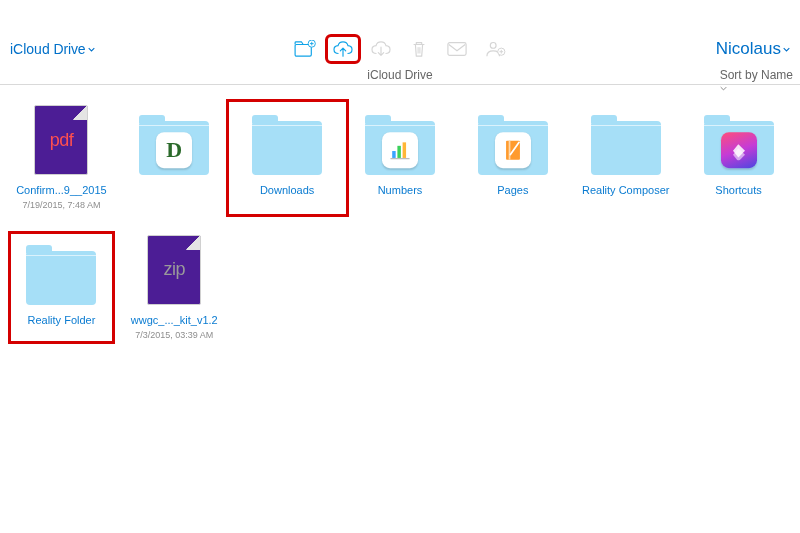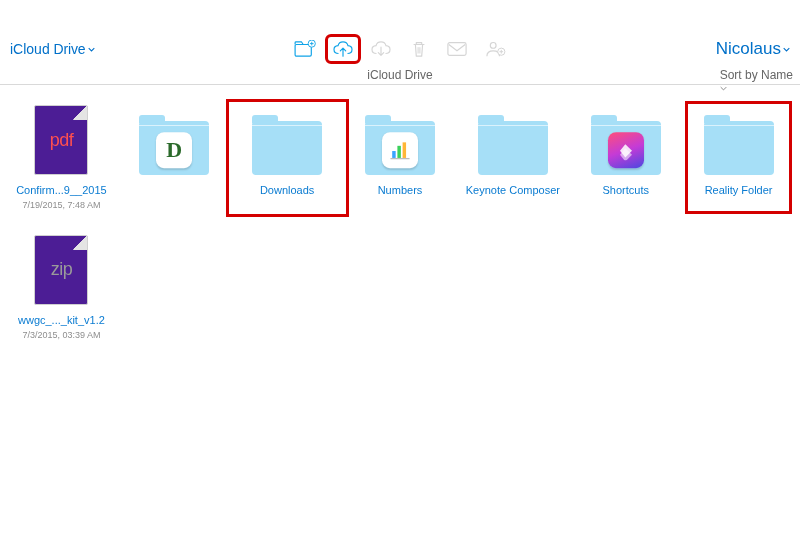--- a/index.html
+++ b/index.html
@@ -324,26 +324,41 @@
             <rect x="18" y="6" width="4" height="18" fill="#ffb637"></rect>
             <rect x="4" y="24" width="22" height="1.5" fill="#bbb"></rect>
           </svg>
         </div>
       </div>
     </div>
     <div class="label">Numbers</div>
     <div class="sublabel"></div>
   </div>
 
+  <div class="item">
+    <div class="thumb">
+      <div class="folder">
+        <div class="overlay">
+          <svg width="26" height="26" viewBox="0 0 30 30">
+            <rect x="7" y="4" width="16" height="22" rx="1" fill="#ff9b2e"></rect>
+            <rect x="10" y="4" width="2" height="22" fill="#ffd7a8"></rect>
+            <path d="M12 20 L22 6" stroke="#fff" stroke-width="2" stroke-linecap="round"></path>
+          </svg>
+        </div>
+      </div>
+    </div>
+    <div class="label">Pages</div>
+    <div class="sublabel"></div>
+  </div>
 
   <div class="item">
     <div class="thumb">
       <div class="folder"></div>
     </div>
-    <div class="label">Keynote Composer</div>
+    <div class="label">Reality Composer</div>
     <div class="sublabel"></div>
   </div>
 
   <div class="item">
     <div class="thumb">
       <div class="folder">
         <div class="overlay shortcuts">
           <svg width="20" height="20" viewBox="0 0 30 30">
             <path d="M6 16 L14 6 L24 16 L14 26 Z" fill="rgba(255,255,255,0.85)"></path>
             <path d="M6 22 L14 12 L24 22 L14 32 Z" fill="rgba(255,255,255,0.55)"></path>

